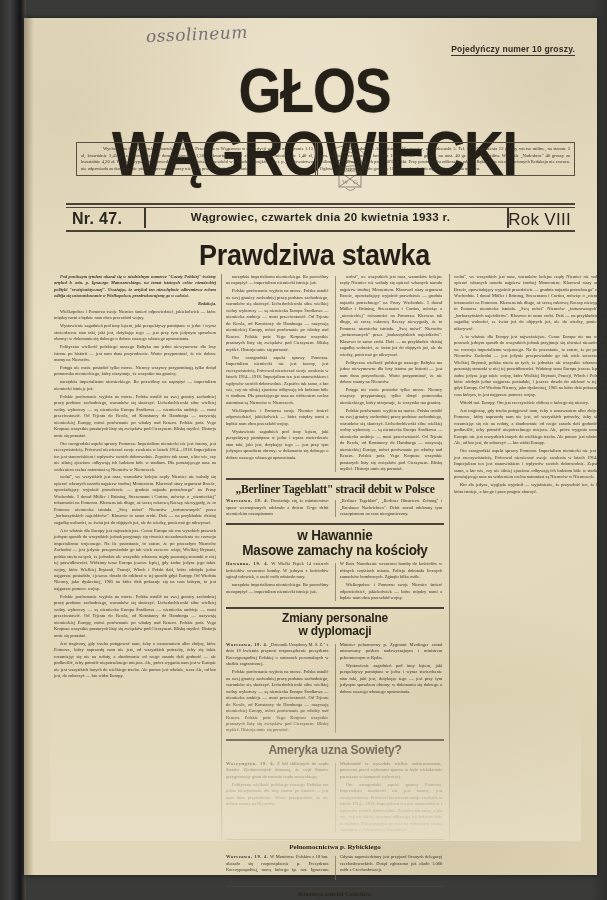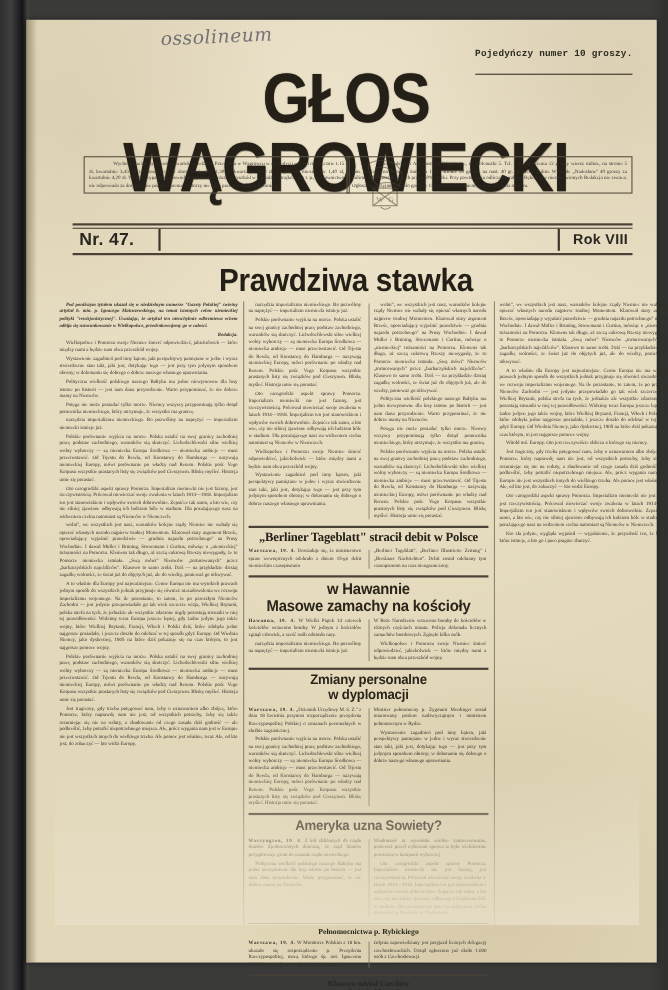--- a/index.html
+++ b/index.html
@@ -49,24 +49,24 @@
     position:absolute;left:100px;top:6px;
     font-family:"DejaVu Serif", serif;
     font-style:italic;font-size:17px;color:#4a4a58;
     letter-spacing:.5px;
     transform:rotate(-2.5deg);
     opacity:.72;
   }
   
   .price{
     position:absolute;right:8px;top:26px;
-    font-family:Liberation Mono, monospace;
+    font-family:Liberation Sans, sans-serif;
     font-weight:bold;font-size:8.5px;color:#2e2b22;
     border-bottom:1px solid #3a342a;
-    padding-bottom:13px;letter-spacing:.2px;
+    padding-bottom:1px;letter-spacing:.2px;
   }
   
   .masthead{
     position:absolute;left:0;right:0;top:40px;
     text-align:center;
     font-family:"Liberation Sans", sans-serif;
     font-weight:bold;
     font-size:52px;
     line-height:1;
     letter-spacing:-1px;
@@ -97,21 +97,21 @@
     border-top:2px solid #4a4236;border-bottom:1px solid #4a4236;height:2px;
   }
   
   .issueline{
     position:absolute;left:20px;right:8px;top:190px;height:22px;
     font-family:"Liberation Sans", sans-serif;
     color:#2a2620;
   }
   .issueline .nr{position:absolute;left:6px;top:2px;font-size:16px;font-weight:bold;letter-spacing:.3px;}
   .issueline .dt{position:absolute;left:0;right:0;top:3px;text-align:center;font-size:11.5px;font-weight:bold;letter-spacing:.3px;}
-  .issueline .rok{position:absolute;right:4px;top:2px;font-size:13px;font-weight:bold;letter-spacing:.3px;}
+  .issueline .rok{position:absolute;right:4px;top:2px;font-size:17px;font-weight:normal;letter-spacing:.3px;}
   .issueline .v1{position:absolute;left:78px;top:0;height:20px;border-left:2px solid #3d372c;}
   .issueline .v2{position:absolute;right:66px;top:0;height:20px;border-left:2px solid #3d372c;}
   .rule-under-issue{
     position:absolute;left:20px;right:8px;top:212px;
     border-top:2px solid #4a4236;
   }
   
   .mainhead{
     position:absolute;left:0;right:0;top:222px;text-align:center;
     font-family:"Liberation Sans", sans-serif;
@@ -208,20 +208,21 @@
         <div class="mbox right">
           <span class="ind">Adres Redakcji i Administracji Wągrowiec, ul. Kolenuzki 5. Tel. 126. Ogłoszenia 12 groszy wiersz milim., na stronie 5 łam. Reklamy na stronie 4 łam.; na 1-szej stronie 50 groszy, na nast. 40 gr. za wiersz milim. W dziale „Nadesłane" 40 groszy za milimetr. Dla poszukujących pracy 50% zniżki. Przy powtarzaniu odlicza się rabatu. Rękopisów niezamówionych Redakcja nie zwraca. Ogłoszenia przyjmuje się do godziny 11-tej przed południem, w dniu wydania numeru.</span>
         </div>
       </div>
 
       <div class="rule-double"></div>
 
       <div class="issueline">
         <span class="nr">Nr. 47.</span>
         <span class="v1"></span>
+        <span class="dt">Wągrowiec, czwartek dnia 20 kwietnia 1933 r.</span>
         <span class="v2"></span>
         <span class="rok">Rok VIII</span>
       </div>
       <div class="rule-under-issue"></div>
 
       <div class="mainhead">Prawdziwa stawka</div>
 
       <div class="cols">
         <div class="vrule v-a"></div>
         <div class="vrule v-b"></div>

